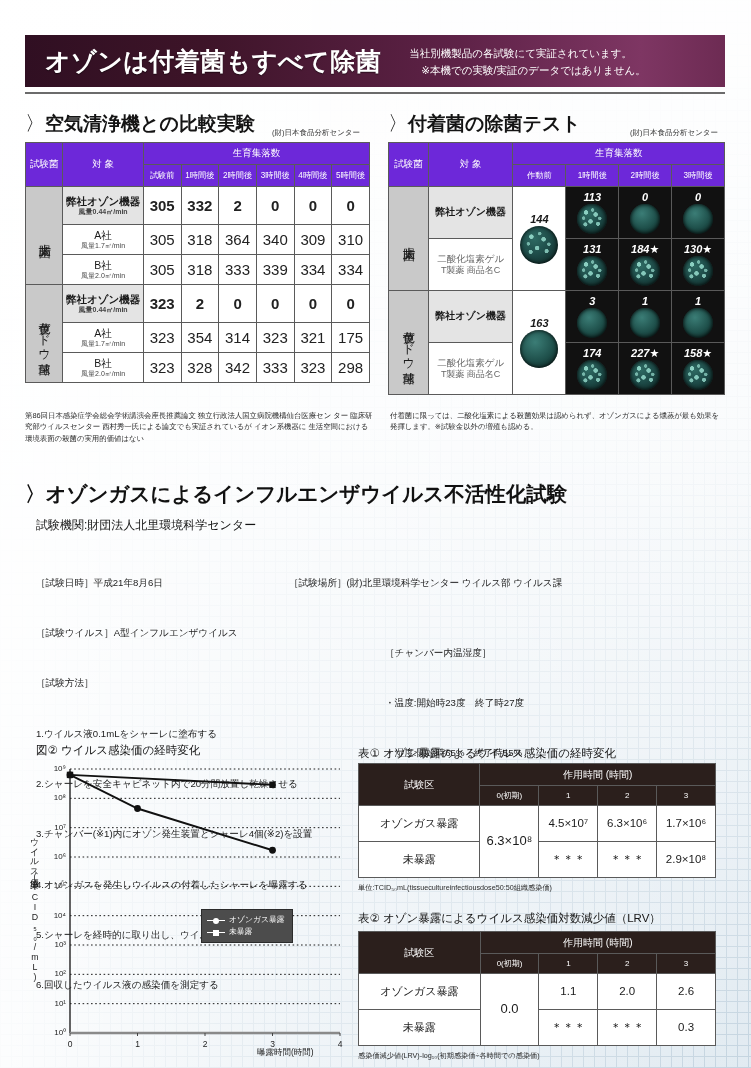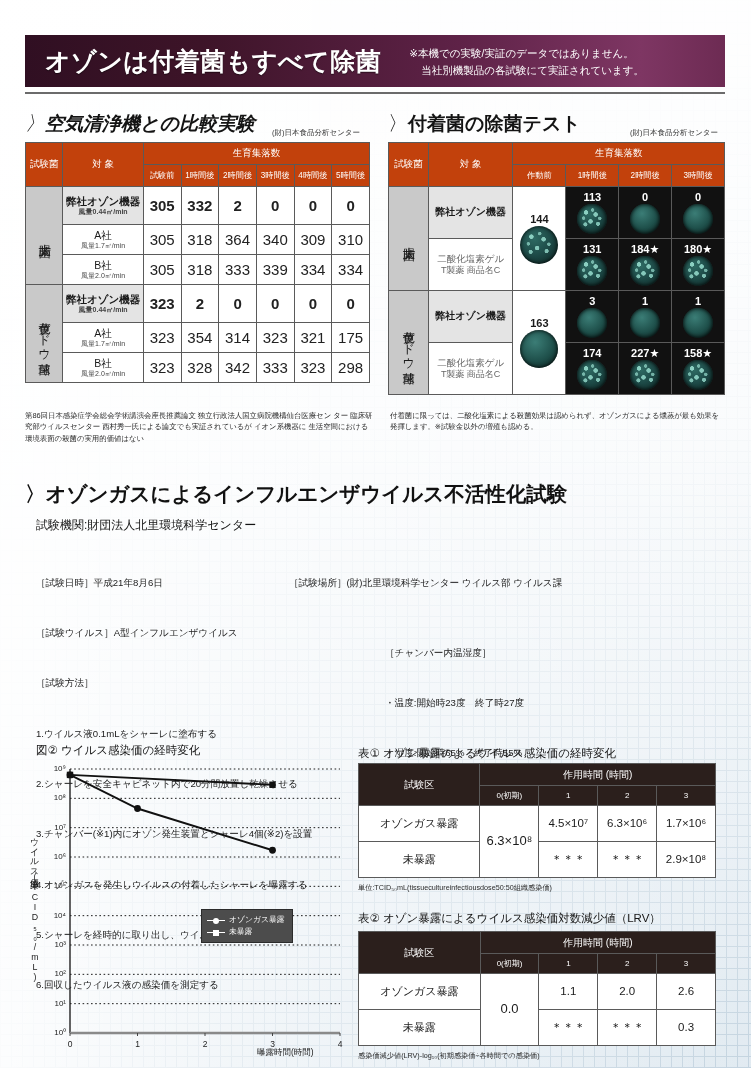--- a/index.html
+++ b/index.html
@@ -49,34 +49,34 @@
   .sec-head .chev { font-weight:normal; font-size:20px; }
   .sec-credit { position:absolute; font-size:7.5px; color:#333; white-space:nowrap; }
   .big-head { position:absolute; font-size:20.5px; font-weight:bold; color:#111; white-space:nowrap; }
 
   
   table.dt { position:absolute; border-collapse:collapse; background:#fff; }
   table.dt td, table.dt th {
     border:1px solid #5a5a5a; text-align:center; vertical-align:middle;
     font-weight:normal; padding:0;
   }
-  .hdr { background:#c2410c; color:#fff; font-size:9.5px; }
+  .hdr { background:#6d28d9; color:#fff; font-size:9.5px; }
   .hdr.sm { font-size:8.2px; }
   .lbl-col { background:#c9c9c9; font-size:12.5px; font-weight:bold; }
   .obj { background:#e4e4e4; font-size:10.5px; text-align:center; line-height:1.25; }
   .obj .sub { font-size:7px; color:#444; display:block; }
   .obj.plain { background:#fff; font-weight:normal; }
   .obj.bold { font-weight:bold; }
   .num { font-size:15px; color:#222; }
   .num.b { font-weight:bold; }
 
   
   .colony-cell { background:#fff; padding:1px; }
   .colony-wrap { display:flex; flex-direction:column; align-items:center; }
-  .colony-val { font-size:11px; font-weight:bold; line-height:1.1; }
+  .colony-val { font-size:11px; font-weight:bold; line-height:1.1;font-style:italic; }
   .dish {
     width:30px; height:30px; border-radius:50%;
     background:radial-gradient(circle at 38% 33%, #2e6a63 0%, #1d4a47 48%, #0c2220 100%);
     box-shadow:inset 0 0 4px #000;
   }
   .dish.dense {
     background:
       radial-gradient(circle at 30% 28%, rgba(150,220,205,.9) 0 2px, transparent 2.5px),
       radial-gradient(circle at 62% 35%, rgba(150,220,205,.85) 0 2px, transparent 2.5px),
       radial-gradient(circle at 45% 58%, rgba(150,220,205,.85) 0 2px, transparent 2.5px),
@@ -130,27 +130,27 @@
 </style>
 </head>
 <body>
 
 <div id="page"></div>
 <div class="inner">
 
   <div class="banner">
     <div class="banner-title">オゾンは付着菌もすべて除菌</div>
     <div class="banner-note">
+      <div>当社別機製品の各試験にて実証されています。</div>
       <div>※本機での実験/実証のデータではありません。</div>
-      <div>当社別機製品の各試験にて実証されています。</div>
     </div>
   </div>
   <div class="banner-rule"></div>
 
-  <div class="sec-head" style="left:25px; top:104px;font-style:italic;">
+  <div class="sec-head" style="left:25px; top:104px;">
     <span class="chev">〉</span><span>空気清浄機との比較実験</span>
   </div>
   <div class="sec-credit" style="left:272px; top:122px;">(財)日本食品分析センター</div>
 
   <table class="dt" id="t1" style="left:25px; top:136px; width:345px;">
     <tbody>
         <tr>
       <td class="hdr" rowspan="2" style="width:38px;height:26px;">試験菌</td>
       <td class="hdr" rowspan="2" style="width:82px;">対 象</td>
       <td class="hdr" colspan="6" style="height:22px;">生育集落数</td>
@@ -314,21 +314,21 @@
         </div>
       </td>
       <td class="colony-cell cell-dark">
         <div class="colony-wrap">
           <div class="colony-val" style="color:#fff">184★</div>
           <div class="dish dense"></div>
         </div>
       </td>
       <td class="colony-cell cell-dark">
         <div class="colony-wrap">
-          <div class="colony-val" style="color:#fff">180★</div>
+          <div class="colony-val" style="color:#fff">130★</div>
           <div class="dish dense"></div>
         </div>
       </td>
     </tr>
 
     <tr>
       <td class="lbl-col" rowspan="2">
         <div style="writing-mode:vertical-rl;text-orientation:upright;margin:0 auto;line-height:1.05;font-size:12px;">黄色ブドウ球菌</div>
       </td>
       <td class="obj bold" style="height:52px;font-size:10px;">

